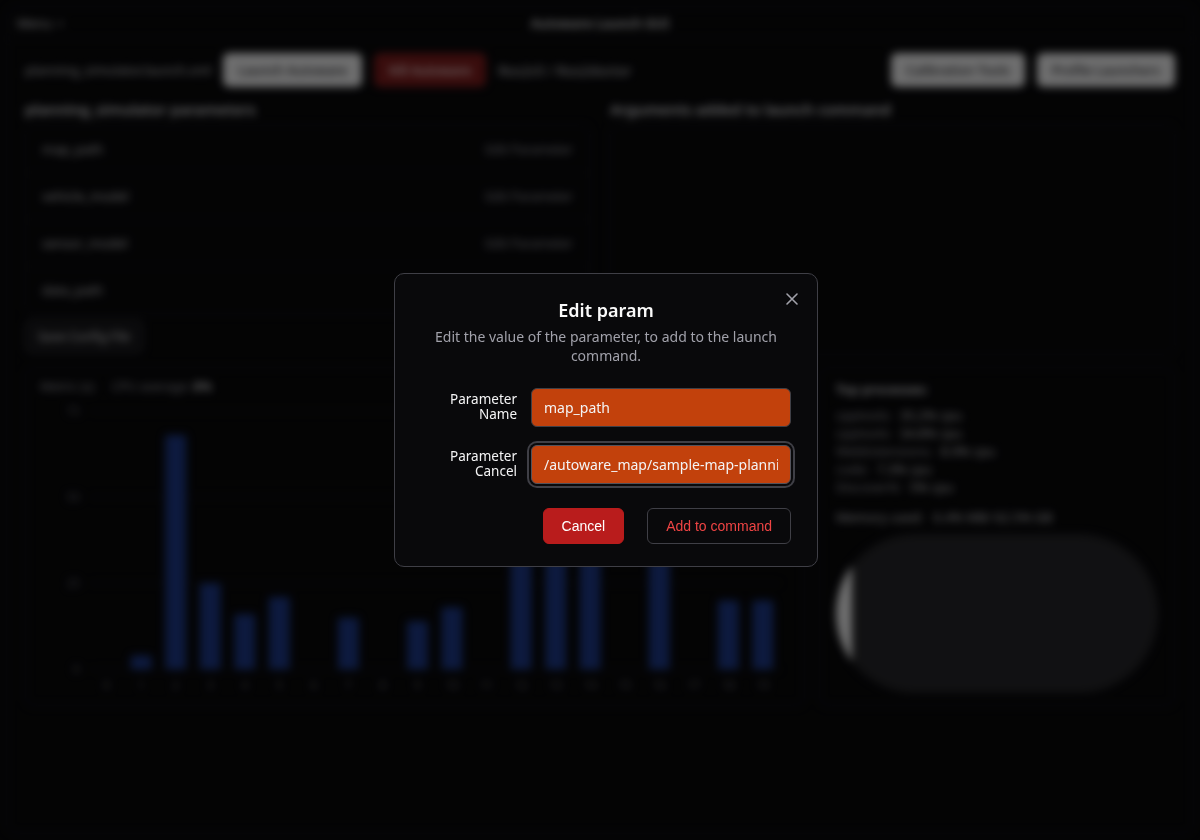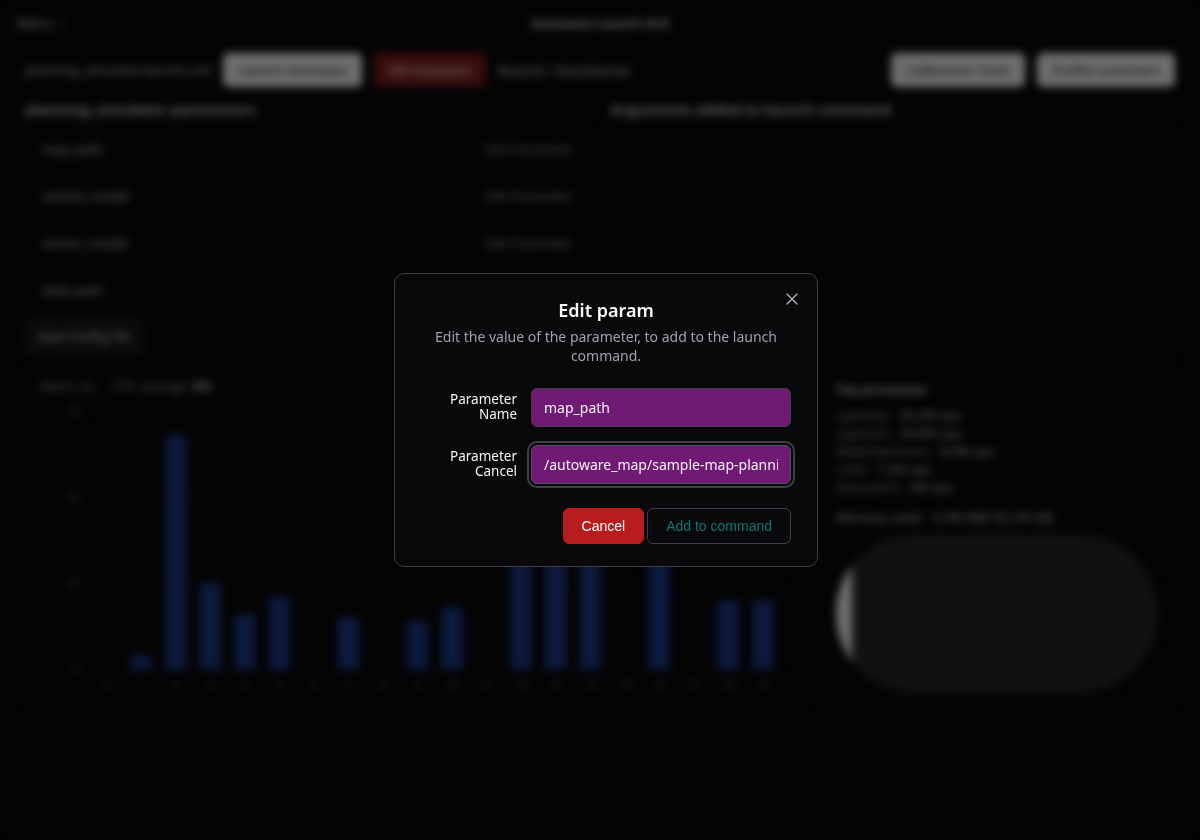--- a/index.html
+++ b/index.html
@@ -110,29 +110,29 @@
     position: absolute; top: 14px; right: 14px;
     width: 22px; height: 22px; display:flex; align-items:center; justify-content:center;
     color: #a1a1aa; cursor: pointer; border-radius:4px;
   }
   .modal h2 { font-size: 18px; font-weight: 600; text-align: center; }
   .modal .desc { color: #a1a1aa; font-size: 14px; text-align: center; margin-top: 6px; line-height:1.35; }
   .form { margin-top: 22px; display: grid; grid-template-columns: 96px 1fr; row-gap: 18px; column-gap: 14px; align-items: center; }
   .form label { text-align: right; font-size: 13.5px; color: #f4f4f5; line-height:1.15;}
   .form input {
     width: 100%;
-    background: #701a75; color: #f4f4f5;
+    background: #c2410c; color: #f4f4f5;
     border: 1px solid #3f3f46; border-radius: 6px;
     padding: 9px 12px; font-size: 14px; font-family: inherit;
     outline: none;
   }
-  .modal-actions { display:flex; justify-content:flex-end; gap:3px; margin-top:24px; }
+  .modal-actions { display:flex; justify-content:flex-end; gap:23px; margin-top:24px; }
   .mbtn {
     border-radius: 6px; padding: 9px 18px; font-size:14px; font-weight:500;
-    border: 1px solid #3f3f46; background:#09090b; color:#0f766e; cursor:pointer;
+    border: 1px solid #3f3f46; background:#09090b; color:#ef4444; cursor:pointer;
   }
   .mbtn.red { background:#b91c1c; border-color:#b91c1c; color:#fff; }
 </style>
 </head>
 <body>
 
 <div class="bg">
   <div class="window">
     <div class="titlebar">
       <div class="menu">

